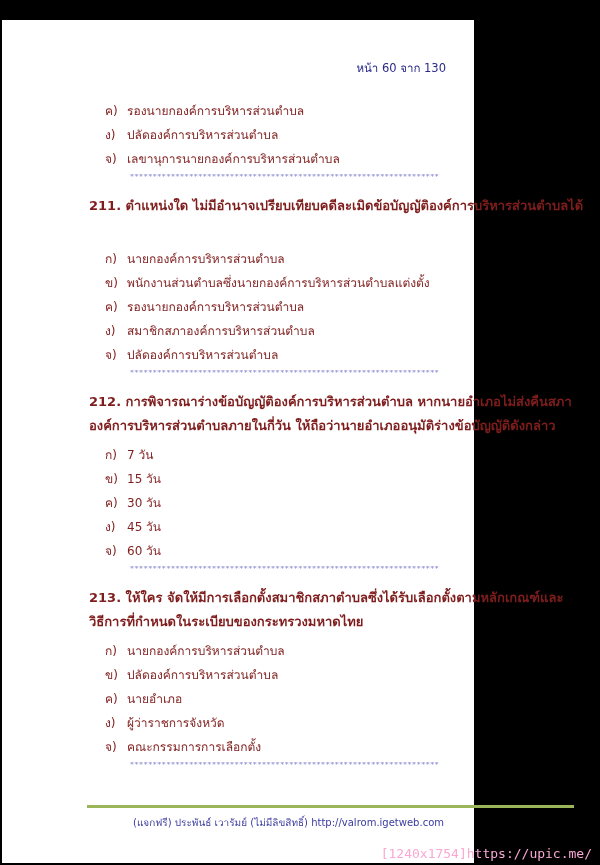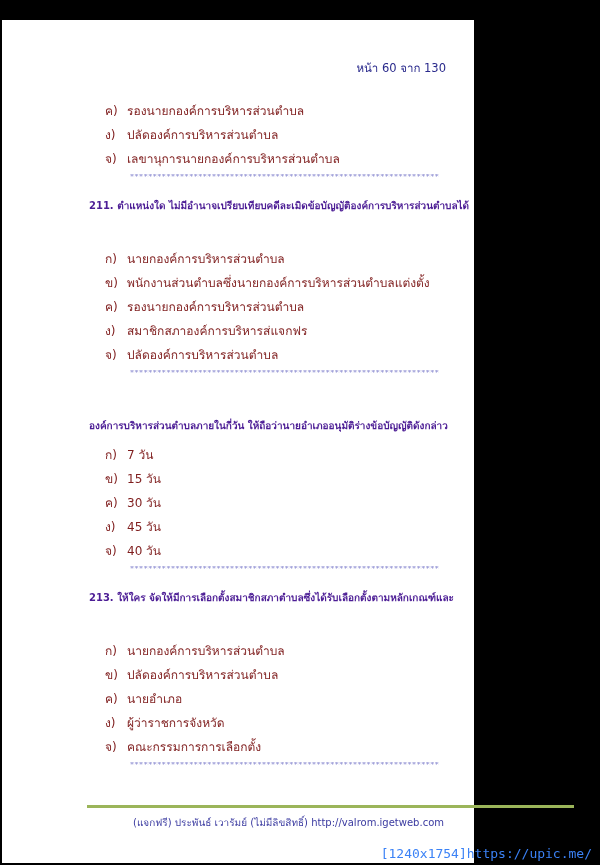--- a/index.html
+++ b/index.html
@@ -4,53 +4,55 @@
 <style>
   html, body { margin:0; padding:0; }
   body { width:600px; height:865px; background:#000; position:relative; overflow:hidden;
          font-family:"DejaVu Sans", sans-serif; }
   .page { position:absolute; left:2px; top:20px; width:472px; height:843px; background:#fff; }
   .pagenum { position:absolute; right:28px; top:39px; font-size:11.5px; color:#2a2a8c; }
   .opt { position:absolute; left:103px; font-size:12px; color:#7f1d1d; white-space:nowrap; }
   .opt .lbl { display:inline-block; width:22px; }
   .stars { position:absolute; left:128px; width:440px; height:8px; font-size:8px; letter-spacing:0.55px;
            color:#8a8ad0; overflow:hidden; white-space:nowrap; line-height:8px; }
-  .q { position:absolute; left:87px; font-size:10px; font-weight:bold; color:#4c1d95; white-space:nowrap; line-height:24px; }
+  .q { position:absolute; left:87px; font-size:13px; font-weight:bold; color:#7f1d1d; white-space:nowrap; line-height:24px; }
   .greenline { position:absolute; left:85px; top:785px; width:487px; height:3px; background:#9bb55a; }
   .footer { position:absolute; right:30px; top:795px; font-size:10px; color:#3a3aa0; white-space:nowrap; }
-  .watermark { position:absolute; right:8px; top:846px; font-size:13px; color:#3b82f6; font-family:"DejaVu Sans Mono", monospace; white-space:nowrap; }
+  .watermark { position:absolute; right:8px; top:846px; font-size:13px; color:#f9a8d4; font-family:"DejaVu Sans Mono", monospace; white-space:nowrap; }
 </style>
 </head>
 <body>
 
 <div class="page">
   <div class="pagenum">หน้า 60 จาก 130</div>
 
   <div class="opt" style="top:81px"><span class="lbl">ค)</span><span>รองนายกองค์การบริหารส่วนตำบล</span></div>
   <div class="opt" style="top:105px"><span class="lbl">ง)</span><span>ปลัดองค์การบริหารส่วนตำบล</span></div>
   <div class="opt" style="top:129px"><span class="lbl">จ)</span><span>เลขานุการนายกองค์การบริหารส่วนตำบล</span></div>
   <div class="stars" style="top:154px">********************************************************************</div>
 
   <div class="q" style="top:174px">211. ตำแหน่งใด ไม่มีอำนาจเปรียบเทียบคดีละเมิดข้อบัญญัติองค์การบริหารส่วนตำบลได้</div>
   <div class="opt" style="top:229px"><span class="lbl">ก)</span><span>นายกองค์การบริหารส่วนตำบล</span></div>
   <div class="opt" style="top:253px"><span class="lbl">ข)</span><span>พนักงานส่วนตำบลซึ่งนายกองค์การบริหารส่วนตำบลแต่งตั้ง</span></div>
   <div class="opt" style="top:277px"><span class="lbl">ค)</span><span>รองนายกองค์การบริหารส่วนตำบล</span></div>
-  <div class="opt" style="top:301px"><span class="lbl">ง)</span><span>สมาชิกสภาองค์การบริหารส่แจกฟร</span></div>
+  <div class="opt" style="top:301px"><span class="lbl">ง)</span><span>สมาชิกสภาองค์การบริหารส่วนตำบล</span></div>
   <div class="opt" style="top:325px"><span class="lbl">จ)</span><span>ปลัดองค์การบริหารส่วนตำบล</span></div>
   <div class="stars" style="top:350px">********************************************************************</div>
 
+  <div class="q" style="top:370px">212.  การพิจารณาร่างข้อบัญญัติองค์การบริหารส่วนตำบล หากนายอำเภอไม่ส่งคืนสภา</div>
   <div class="q" style="top:394px">องค์การบริหารส่วนตำบลภายในกี่วัน ให้ถือว่านายอำเภออนุมัติร่างข้อบัญญัติดังกล่าว</div>
   <div class="opt" style="top:425px"><span class="lbl">ก)</span><span>7 วัน</span></div>
   <div class="opt" style="top:449px"><span class="lbl">ข)</span><span>15 วัน</span></div>
   <div class="opt" style="top:473px"><span class="lbl">ค)</span><span>30 วัน</span></div>
   <div class="opt" style="top:497px"><span class="lbl">ง)</span><span>45 วัน</span></div>
-  <div class="opt" style="top:521px"><span class="lbl">จ)</span><span>40 วัน</span></div>
+  <div class="opt" style="top:521px"><span class="lbl">จ)</span><span>60 วัน</span></div>
   <div class="stars" style="top:546px">********************************************************************</div>
 
   <div class="q" style="top:566px">213.   ให้ใคร จัดให้มีการเลือกตั้งสมาชิกสภาตำบลซึ่งได้รับเลือกตั้งตามหลักเกณฑ์และ</div>
+  <div class="q" style="top:590px">วิธีการที่กำหนดในระเบียบของกระทรวงมหาดไทย</div>
   <div class="opt" style="top:621px"><span class="lbl">ก)</span><span>นายกองค์การบริหารส่วนตำบล</span></div>
   <div class="opt" style="top:645px"><span class="lbl">ข)</span><span>ปลัดองค์การบริหารส่วนตำบล</span></div>
   <div class="opt" style="top:669px"><span class="lbl">ค)</span><span>นายอำเภอ</span></div>
   <div class="opt" style="top:717px"><span class="lbl">จ)</span><span>คณะกรรมการการเลือกตั้ง</span></div>
   <div class="opt" style="top:693px"><span class="lbl">ง)</span><span>ผู้ว่าราชการจังหวัด</span></div>
   <div class="stars" style="top:742px">********************************************************************</div>
 
   <div class="greenline"></div>
   <div class="footer">(แจกฟรี) ประพันธ์ เวารัมย์ (ไม่มีลิขสิทธิ์)  http://valrom.igetweb.com</div>
 </div>

